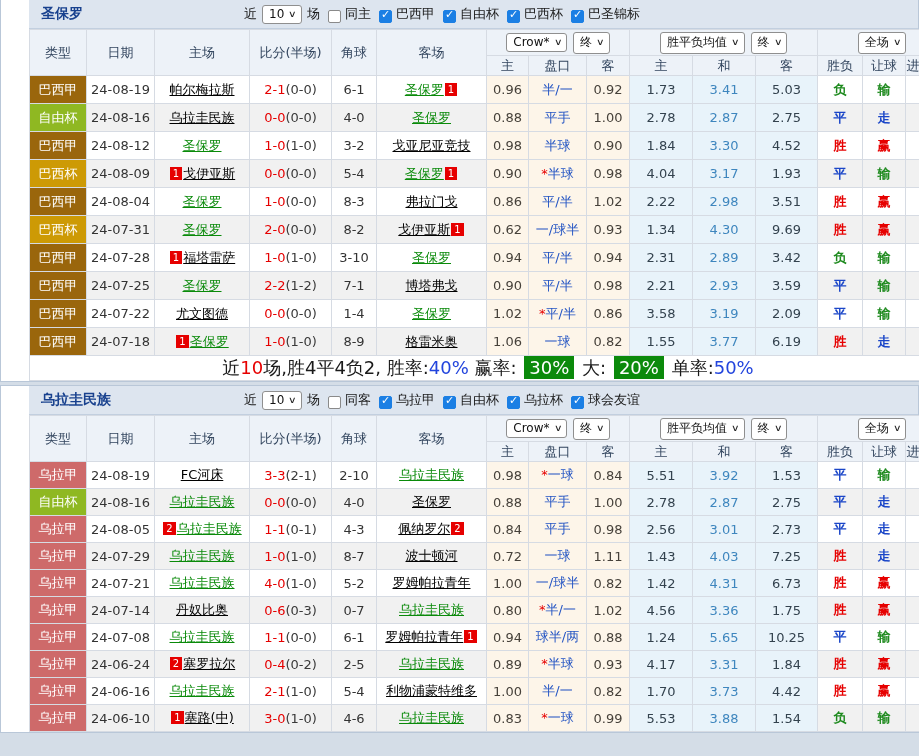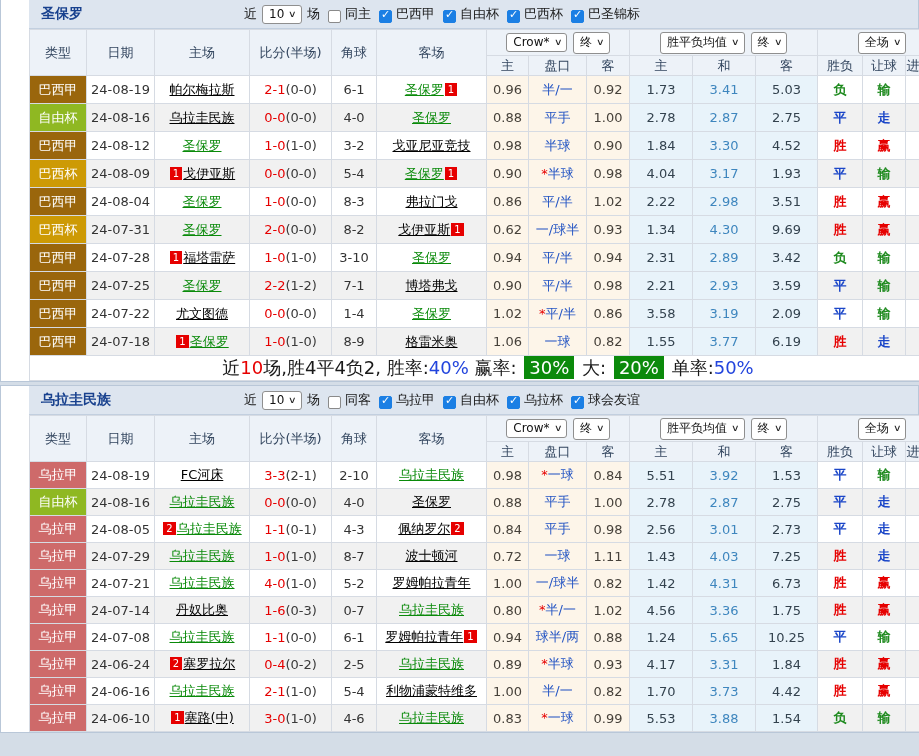--- a/index.html
+++ b/index.html
@@ -555,21 +555,21 @@
     <td class="mean side">6.73</td>
     <td class="rs" style="color: rgb(230, 0, 0);">胜</td>
     <td class="rs" style="color: rgb(230, 0, 0);">赢</td>
     <td class="rs" style="color: rgb(230, 0, 0);">大</td>
   </tr>
 
   <tr class="alt">
     <td class="type" style="background: rgb(206, 106, 106);">乌拉甲</td>
     <td class="neutral">24-07-14</td>
     <td class="neutral home"><span class="tname">丹奴比奥</span></td>
-    <td class="neutral score"><span class="ft">1-6</span><span class="half">(0-3)</span></td>
+    <td class="neutral score"><span class="ft">0-6</span><span class="half">(0-3)</span></td>
     <td class="neutral">0-7</td>
     <td class="neutral away"><span class="tname green">乌拉圭民族</span></td>
     <td class="odds">0.80</td>
     <td class="odds handicap"><span class="star">*</span><span>半/一</span></td>
     <td class="odds">1.02</td>
     <td class="mean side">4.56</td>
     <td class="mean mid">3.36</td>
     <td class="mean side">1.75</td>
     <td class="rs" style="color: rgb(230, 0, 0);">胜</td>
     <td class="rs" style="color: rgb(230, 0, 0);">赢</td>

